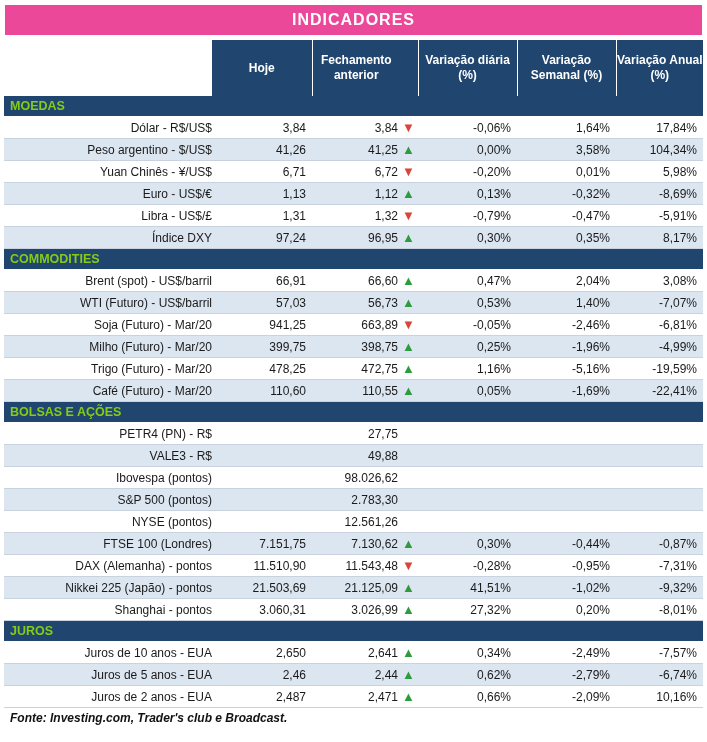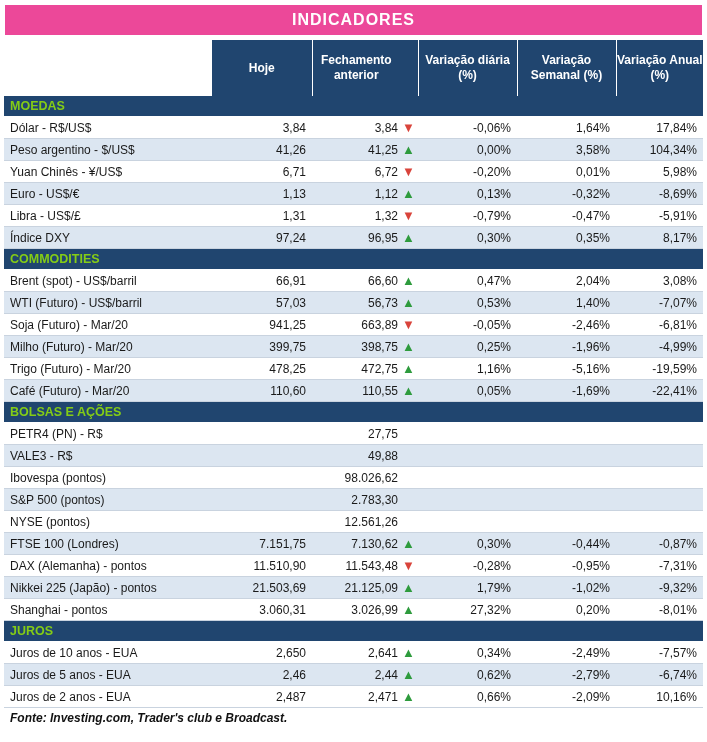--- a/index.html
+++ b/index.html
@@ -91,21 +91,21 @@
   tr.data td {
     height: 21px;
     font-size: 12px;
     border-bottom: 1px solid #c9d3df;
   }
   tr.data.alt td {
     background: #dce6f1;
   }
   tr.data td.name {
     padding-left: 6px;
-    text-align: left;
+    text-align: right;
     white-space: nowrap;
     overflow: hidden;
   }
   tr.data td.num {
     text-align: right;
     padding-right: 6px;
     white-space: nowrap;
   }
   tr.data td.numfech {
     text-align: right;
@@ -354,21 +354,21 @@
           <td class="arrow"><span class="arrow-glyph down">▼</span></td>
           <td class="num">-0,28%</td>
           <td class="num">-0,95%</td>
           <td class="num">-7,31%</td>
         </tr>
         <tr class="data alt">
           <td class="name">Nikkei 225 (Japão) - pontos</td>
           <td class="num">21.503,69</td>
           <td class="numfech">21.125,09</td>
           <td class="arrow"><span class="arrow-glyph up">▲</span></td>
-          <td class="num">1,79%</td>
+          <td class="num">41,51%</td>
           <td class="num">-1,02%</td>
           <td class="num">-9,32%</td>
         </tr>
         <tr class="data">
           <td class="name">Shanghai - pontos</td>
           <td class="num">3.060,31</td>
           <td class="numfech">3.026,99</td>
           <td class="arrow"><span class="arrow-glyph up">▲</span></td>
           <td class="num">27,32%</td>
           <td class="num">0,20%</td>

